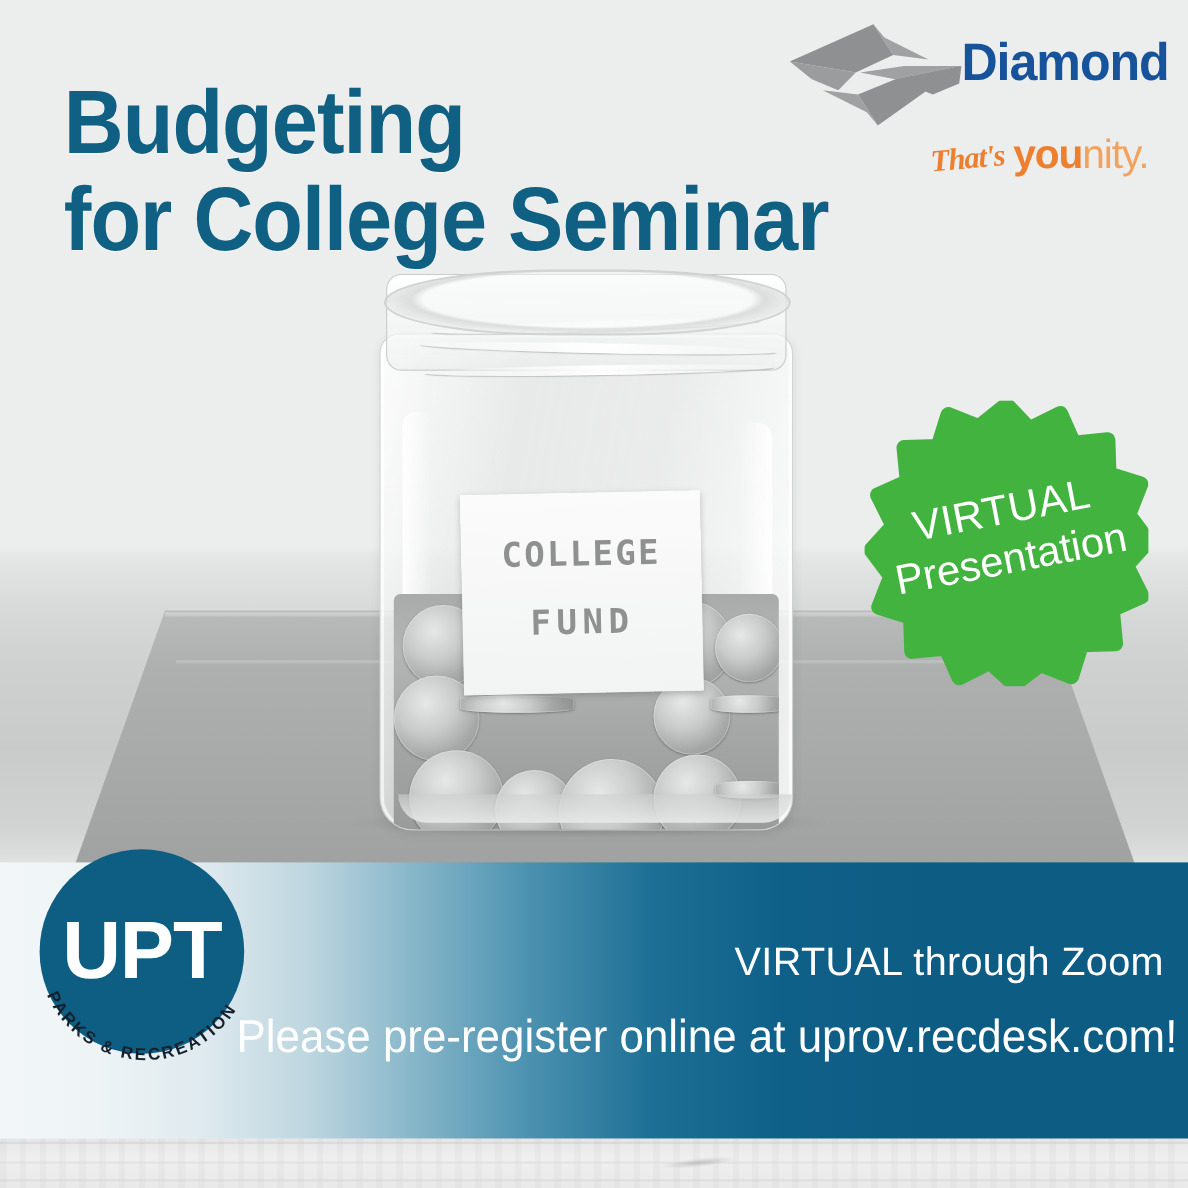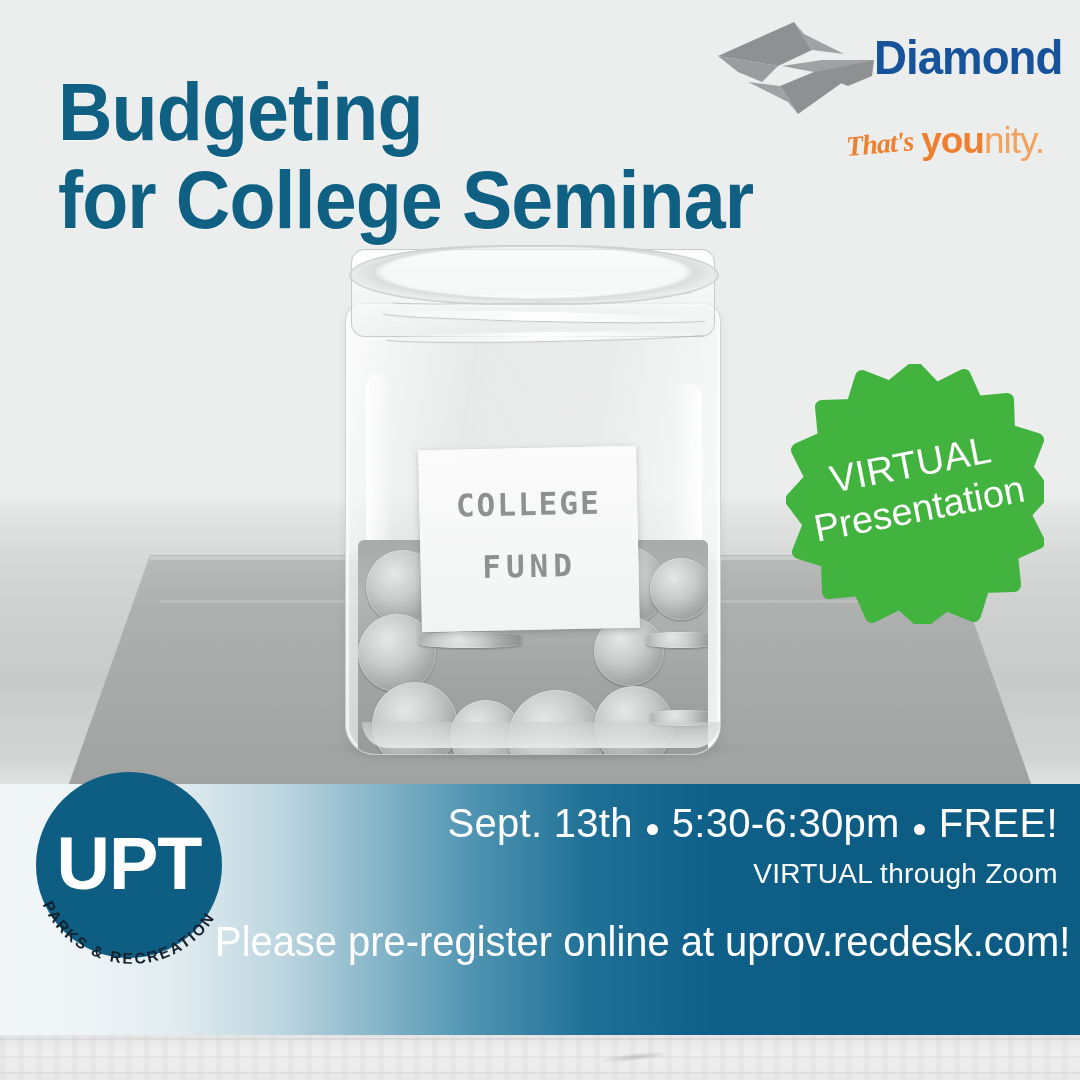--- a/index.html
+++ b/index.html
@@ -229,21 +229,21 @@
       #0d5c84 100%);
   }
   .info-line1,.info-line2,.info-line3{
     position:absolute;color:#ffffff;white-space:nowrap;
     font-family:"Liberation Sans", sans-serif;font-weight:400;
   }
   .info-line1{
     right:22px;top:801px;font-size:40px;line-height:44px;letter-spacing:.3px;
   }
   .info-line2{
-    right:22px;top:852px;font-size:28px;line-height:44px;letter-spacing:.3px;
+    right:22px;top:852px;font-size:36px;line-height:44px;letter-spacing:.3px;
   }
   .info-line3{
     right:10px;top:919px;font-size:42px;line-height:46px;
     transform:scaleX(.95);transform-origin:right top;
   }
   .dot{display:inline-block;padding:0 14px;vertical-align:middle;}
   .dot b{
     display:inline-block;width:11px;height:11px;border-radius:50%;
     background:#ffffff;vertical-align:middle;
   }
@@ -352,23 +352,20 @@
         L26 114 L12 86 L39 74 L36 43 L67 42 L76 13 L104 24 Z" stroke="#43b340" stroke-width="14" stroke-linejoin="round"></path>
     </svg>
     <div class="badge-text">
       <div class="badge-l1">VIRTUAL</div>
       <div class="badge-l2">Presentation</div>
     </div>
   </div>
 
   <div class="infobar"></div>
 
-  <div class="info-line1">
-    <span>Sept. 13th</span><span class="dot"><b></b></span><span>5:30-6:30pm</span><span class="dot"><b></b></span><span>FREE!</span>
-  </div>
 
   <div class="info-line2">VIRTUAL  through Zoom</div>
 
   <div class="info-line3">Please pre-register online at uprov.recdesk.com!</div>
 
   <div class="upt">
     <div class="upt-circle"></div>
     <div class="upt-text">UPT</div>
     <svg class="upt-arc" viewBox="0 0 220 220">
       <defs>

